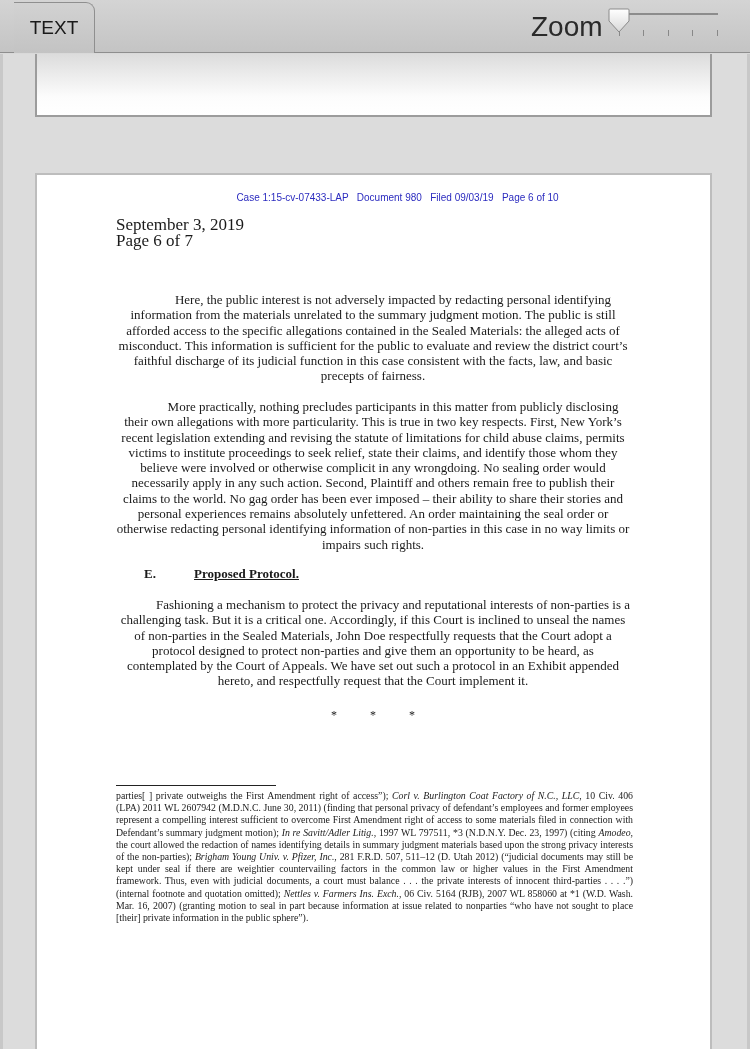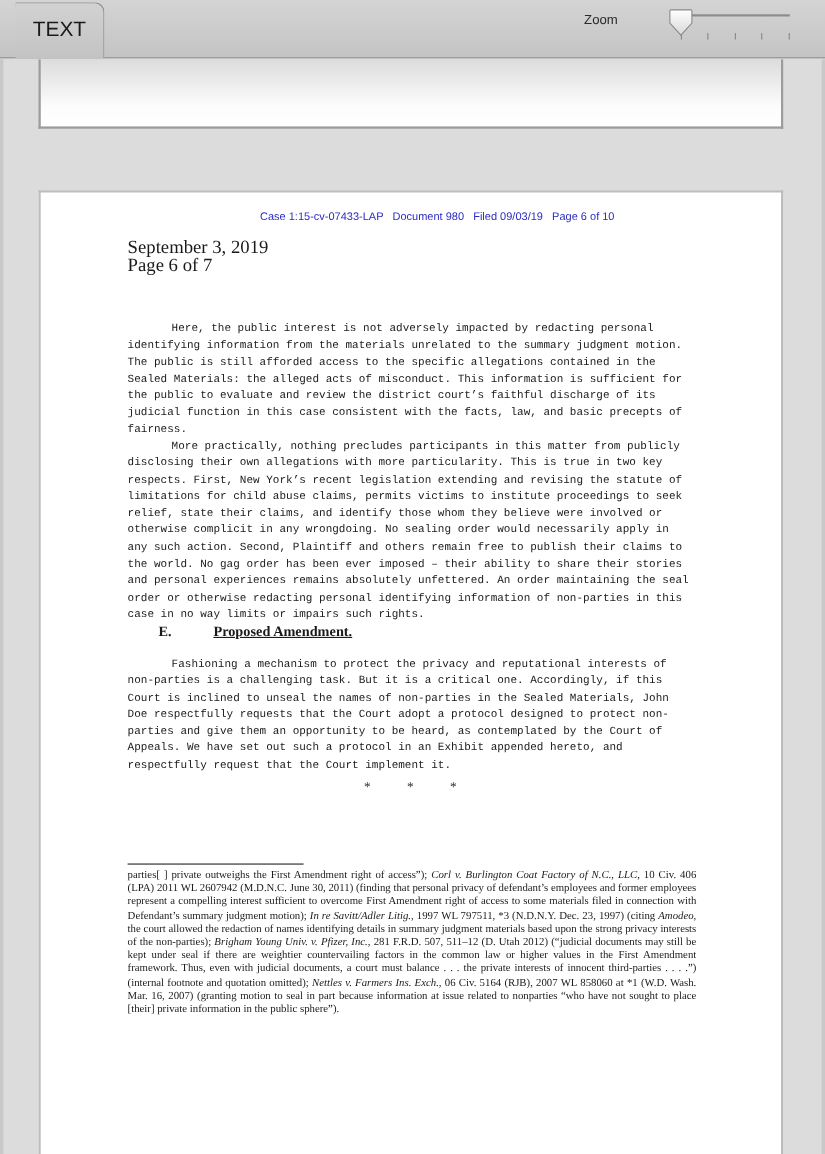--- a/index.html
+++ b/index.html
@@ -29,21 +29,21 @@
       text-shadow: 0 1px 0 #fff;
     }
     .tab.inactive {
       width: 81px;
       background: linear-gradient(#d2d2d2, #c3c3c3);
       border-left: none;
       border-radius: 0 9px 0 0;
     }
     .zoom-label {
       position: absolute; left: 531px; top: 11px;
-      font-size: 12px; color: #2a2a2a;
+      font-size: 28px; color: #2a2a2a;
     }
     .zoom-slider { position: absolute; left: 608px; top: 8px; width: 112px; height: 30px; }
     .zoom-track { position: absolute; left: 14px; top: 5px; width: 96px; height: 2px; background: #8c8c8c; }
     .zoom-thumb { position: absolute; left: 0; top: 0; width: 22px; height: 26px; cursor: pointer; }
     .zoom-tick { position: absolute; top: 22px; width: 1px; height: 6px; background: #888; }
 
     
     .viewport {
       position: absolute; left: 0; top: 54px; width: 750px; height: 995px;
       background: #dcdcdc;
@@ -65,21 +65,21 @@
       text-align: center; padding-left: 48px;
       font-family: "Liberation Sans", sans-serif;
       font-size: 10px; color: #2b2bbf; white-space: pre;
     }
     .doc {
       font-family: "Liberation Serif", serif; color: #1a1a1a;
     }
     .letter-date { position: absolute; left: 79px; top: 42px; font-size: 17px; line-height: 16px; }
     .para {
       position: absolute; left: 79px; width: 514px;
-      font-size: 10px; line-height: 15.3px; text-align: left; font-family: Liberation Mono, monospace;
+      font-size: 13px; line-height: 15.3px; text-align: center;
     }
     .para .indent { display: inline-block; width: 40px; }
     .heading {
       position: absolute; left: 107px; top: 391px; font-size: 13px; font-weight: bold;
     }
     .heading .letter { display: inline-block; width: 50px; }
     .heading .title { text-decoration: underline; }
     .stars {
       position: absolute; left: 294px; top: 533px; font-size: 12px; word-spacing: 30px;
     }
@@ -133,21 +133,21 @@
 
   <div class="para" style="top:117px">
     <span class="indent"></span><span>Here, the public interest is not adversely impacted by redacting personal identifying information from the materials unrelated to the summary judgment motion.  The public is still afforded access to the specific allegations contained in the Sealed Materials:  the alleged acts of misconduct.  This information is sufficient for the public to evaluate and review the district court’s faithful discharge of its judicial function in this case consistent with the facts, law, and basic precepts of fairness.</span>
   </div>
 
   <div class="para" style="top:224px">
     <span class="indent"></span><span>More practically, nothing precludes participants in this matter from publicly disclosing their own allegations with more particularity.  This is true in two key respects.  First, New York’s recent legislation extending and revising the statute of limitations for child abuse claims, permits victims to institute proceedings to seek relief, state their claims, and identify those whom they believe were involved or otherwise complicit in any wrongdoing.  No sealing order would necessarily apply in any such action.  Second, Plaintiff and others remain free to publish their claims to the world.  No gag order has been ever imposed – their ability to share their stories and personal experiences remains absolutely unfettered.  An order maintaining the seal order or otherwise redacting personal identifying information of non-parties in this case in no way limits or impairs such rights.</span>
   </div>
 
   <div class="heading">
-    <span class="letter">E.</span><span class="title">Proposed Amendment.  </span>
+    <span class="letter">E.</span><span class="title">Proposed Protocol.  </span>
   </div>
 
   <div class="para" style="top:422px">
     <span class="indent"></span><span>Fashioning a mechanism to protect the privacy and reputational interests of non-parties is a challenging task.  But it is a critical one.  Accordingly, if this Court is inclined to unseal the names of non-parties in the Sealed Materials, John Doe respectfully requests that the Court adopt a protocol designed to protect non-parties and give them an opportunity to be heard, as contemplated by the Court of Appeals.  We have set out such a protocol in an Exhibit appended hereto, and respectfully request that the Court implement it.</span>
   </div>
 
   <div class="stars">*   *   *</div>
 
 
   <div class="fn-rule"></div>

